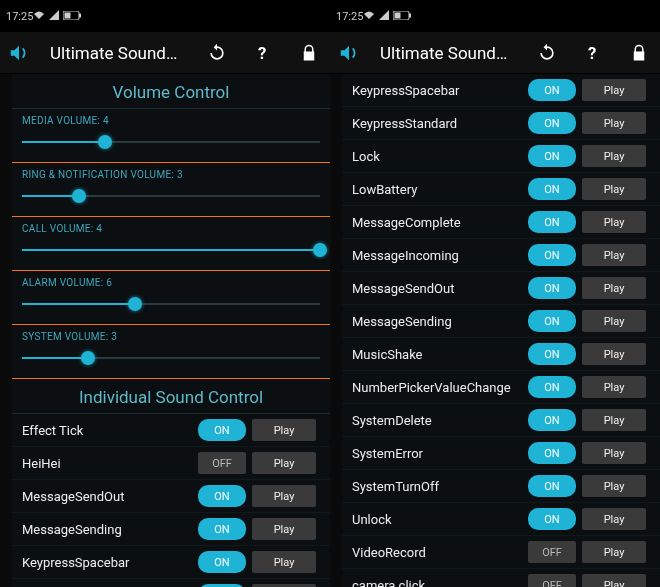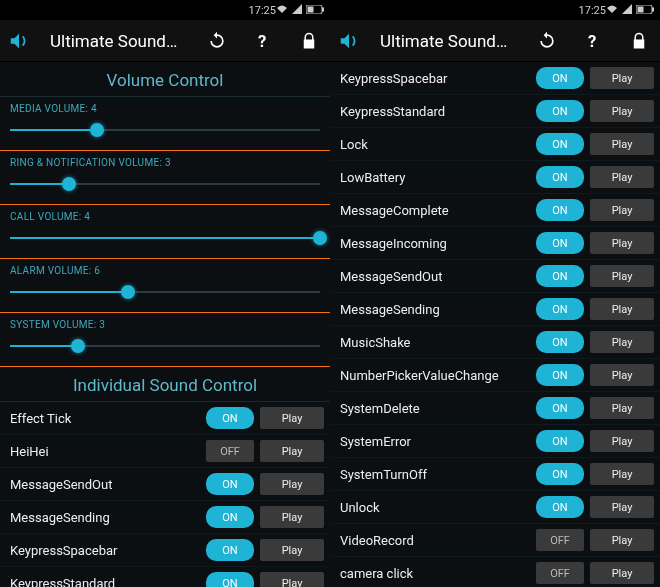--- a/index.html
+++ b/index.html
@@ -13,25 +13,25 @@
   }
   .screen {
     width: 330px;
     height: 587px;
     background: #0a0a0a;
     display: flex;
     flex-direction: column;
     color: #ddd;
   }
   .status-bar {
-    height: 20px;
+    height: 32px;
     background: #000;
     display: flex;
     align-items: center;
-    justify-content: flex-end;
+    justify-content: flex-start;
     padding: 0 6px;
     font-size: 11px;
     color: #ccc;
   }
   .status-left { }
   .status-right { display: flex; align-items: center; gap: 4px; }
   .app-bar {
     height: 42px;
     background: #111;
     display: flex;
@@ -46,20 +46,21 @@
     font-size: 17px;
     flex: 1;
     white-space: nowrap;
     overflow: hidden;
   }
   .ab-icon { width: 26px; display: inline-flex; justify-content: center; color: #fff; cursor: pointer; }
   .content {
     flex: 1;
     overflow-y: hidden;
     background: #0b0f12;
+    margin-left: 12px;
   }
   .section-header {
     color: #5fb9c8;
     font-size: 17px;
     text-align: center;
     padding: 8px 0 6px;
     border-bottom: 1px solid #1a2a30;
   }
   .slider-block {
     padding: 6px 10px 10px 10px;
@@ -95,21 +96,21 @@
     background: #1fb4d6;
     border-radius: 50%;
     top: 3px;
     margin-left: -7px;
     box-shadow: 0 0 4px rgba(31,180,214,0.7);
   }
   .sound-row {
     display: flex;
     align-items: center;
     height: 33px;
-    padding: 0 6px 0 10px;
+    padding: 0 14px 0 10px;
     border-bottom: 1px solid #0f1a1f;
     font-size: 13px;
     color: #eee;
   }
   .sound-name { flex: 1; white-space: nowrap; overflow: hidden; text-overflow: ellipsis; }
   .toggle {
     width: 48px;
     height: 22px;
     border-radius: 2px;
     display: flex;

